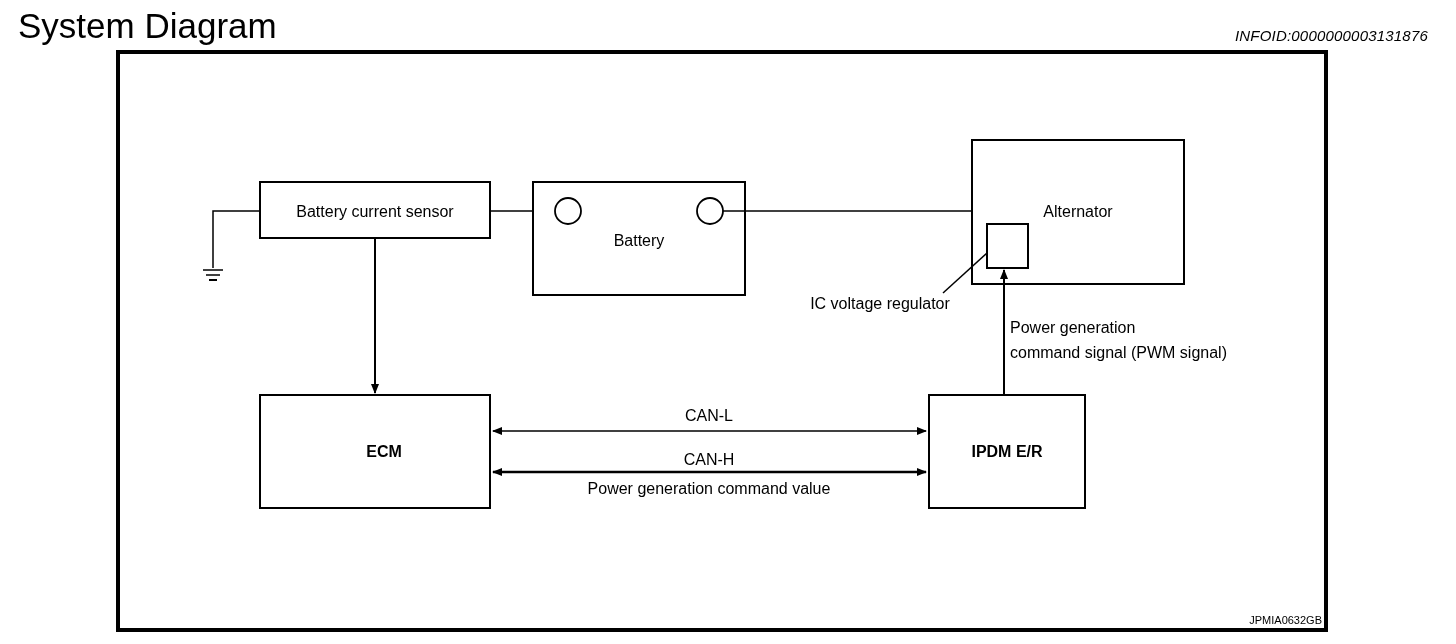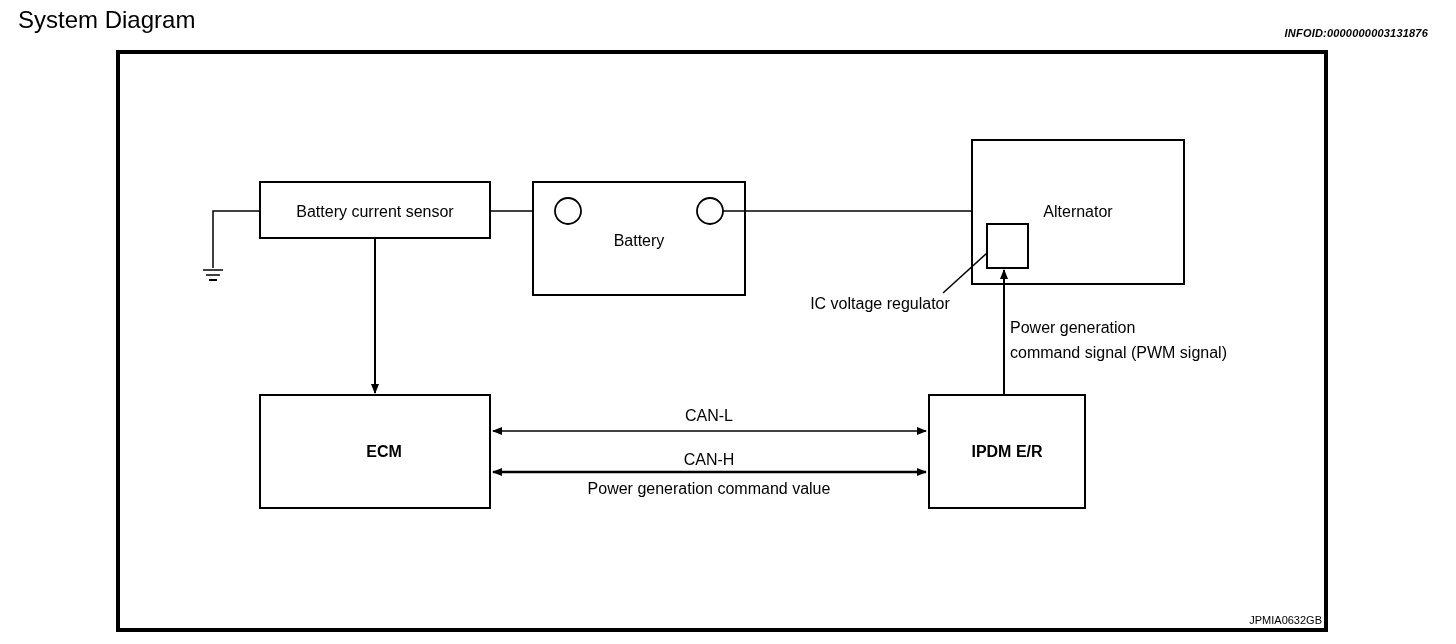--- a/index.html
+++ b/index.html
@@ -1,18 +1,18 @@
 <!DOCTYPE html>
 <html><head>
 <meta charset="utf-8">
 <style>
   html, body { margin: 0; padding: 0; background: #ffffff; }
   body { width: 1456px; height: 644px; position: relative; overflow: hidden; font-family: "Liberation Sans", sans-serif; color: #000; }
-  .title { position: absolute; left: 18px; top: 0; font-size: 24px; line-height: 40px; }
-  .infoid { position: absolute; right: 28px; top: 27px; font-size: 11px; font-style: italic; letter-spacing: 0.2px; font-weight: bold; }
+  .title { position: absolute; left: 18px; top: 6px; font-size: 35px; line-height: 40px; }
+  .infoid { position: absolute; right: 28px; top: 27px; font-size: 15px; font-style: italic; letter-spacing: 0.2px; }
   svg { position: absolute; left: 0; top: 0; }
   svg text { font-family: "Liberation Sans", sans-serif; fill: #000; }
 </style>
 </head>
 <body>
 
 <div class="title">System Diagram</div>
 <div class="infoid">INFOID:0000000003131876</div>
 
 <svg width="1456" height="644" viewBox="0 0 1456 644">

